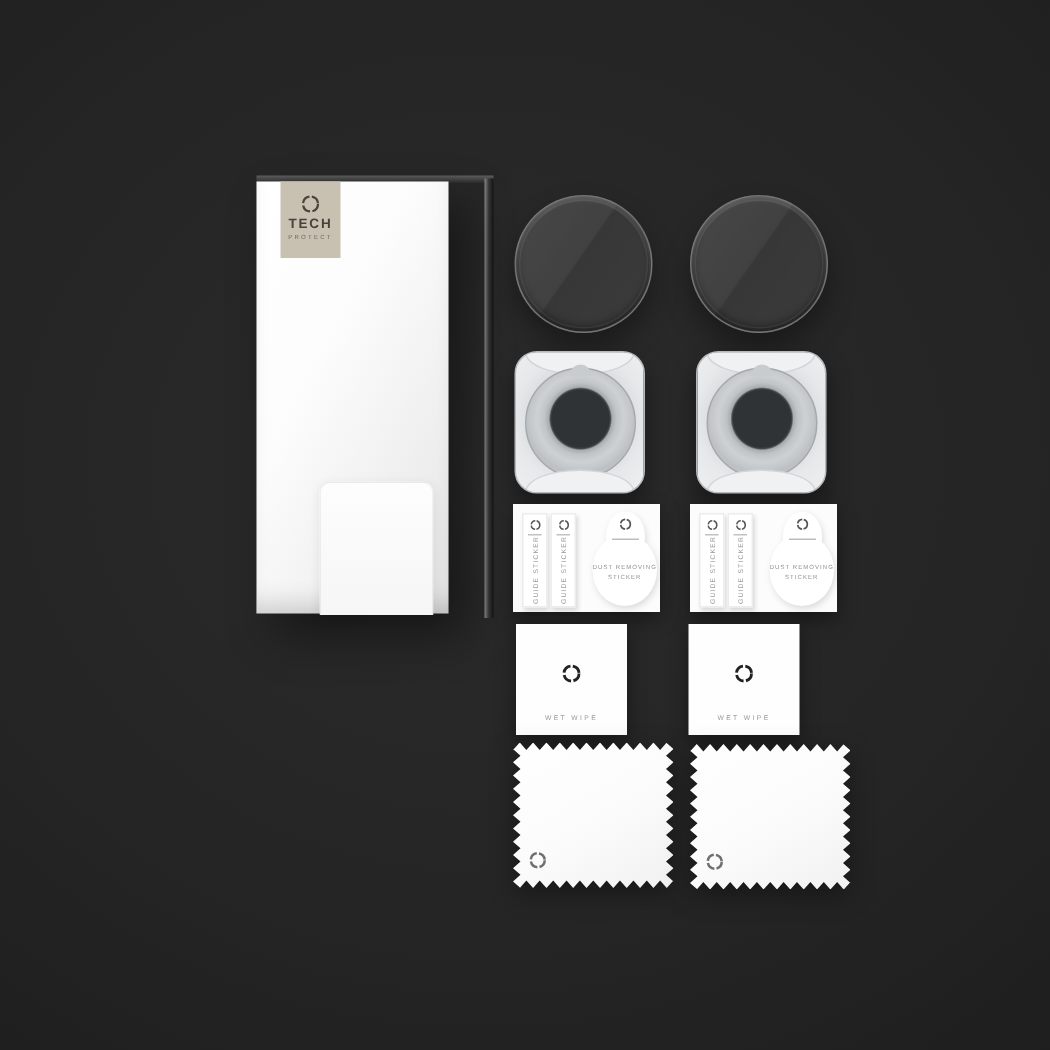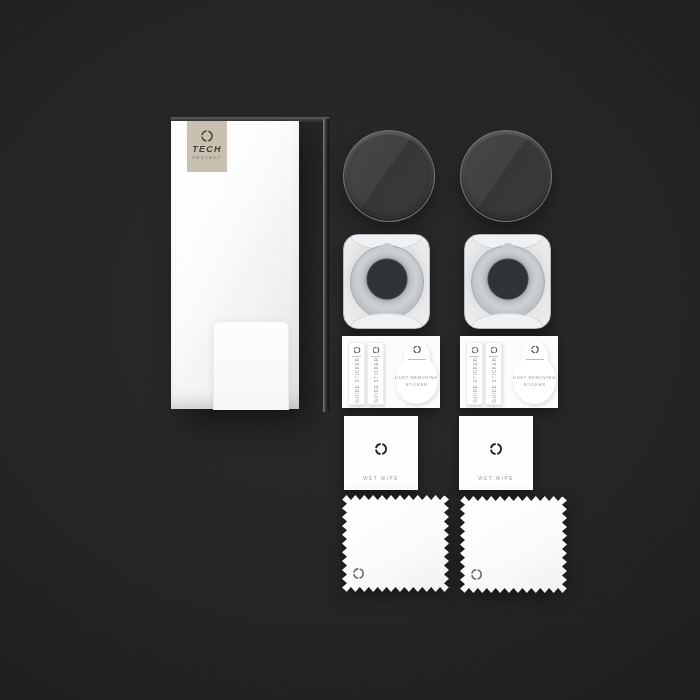--- a/index.html
+++ b/index.html
@@ -9,21 +9,21 @@
     background:radial-gradient(ellipse 130% 115% at 46% 44%, #2b2b2b 0%, #252525 38%, #1c1c1c 72%, #141414 100%);
   }
   
   .box{position:absolute;left:171px;top:117px;width:158px;height:296px;}
   .box-lid{position:absolute;left:0;top:0;width:158px;height:5px;
     background:linear-gradient(180deg,#5f5f5f 0%,#2c2c2c 100%);}
   .box-side{position:absolute;right:0;top:2px;width:6px;height:293px;
     background:linear-gradient(90deg,#8a8a8a 0%,#3a3a3a 45%,#141414 100%);}
   .box-face{position:absolute;left:0;top:4px;width:128px;height:288px;
     background:linear-gradient(118deg,#ffffff 0%,#fcfcfc 38%,#ededed 78%,#e1e1e1 100%);
-    box-shadow:12px 14px 30px rgba(0,0,0,0.45), inset 0 -14px 18px -10px rgba(0,0,0,0.20);font-style:italic;}
+    box-shadow:12px 14px 30px rgba(0,0,0,0.45), inset 0 -14px 18px -10px rgba(0,0,0,0.20);}
   .logo-plate{position:absolute;left:16px;top:0;width:40px;height:51px;background:#c8c1b2;
     display:flex;flex-direction:column;align-items:center;}
   .logo-plate svg{margin-top:8px;}
   .brand-name{font-size:9px;font-weight:700;letter-spacing:1.2px;color:#47423a;margin-top:2px;line-height:1;}
   .brand-sub{font-size:4px;letter-spacing:1.5px;color:#6d675c;margin-top:2px;line-height:1;}
   .flap{position:absolute;left:42px;top:200px;width:74px;height:88px;
     background:linear-gradient(180deg,#fdfdfd 0%,#f6f6f6 100%);
     border:1px solid rgba(0,0,0,0.05);border-bottom:none;border-radius:7px 7px 0 0;
     box-shadow:0 2px 8px rgba(0,0,0,0.08);}
   

